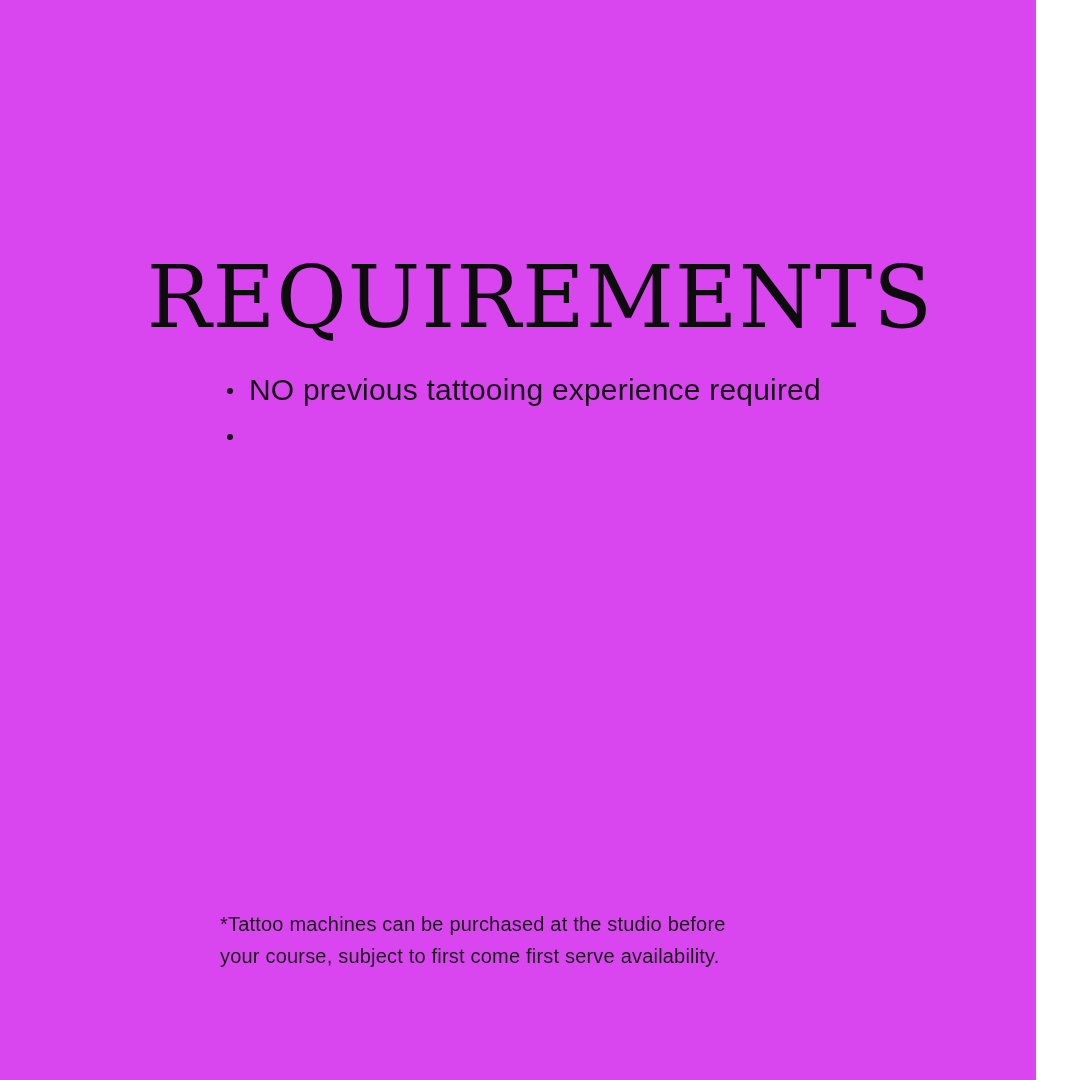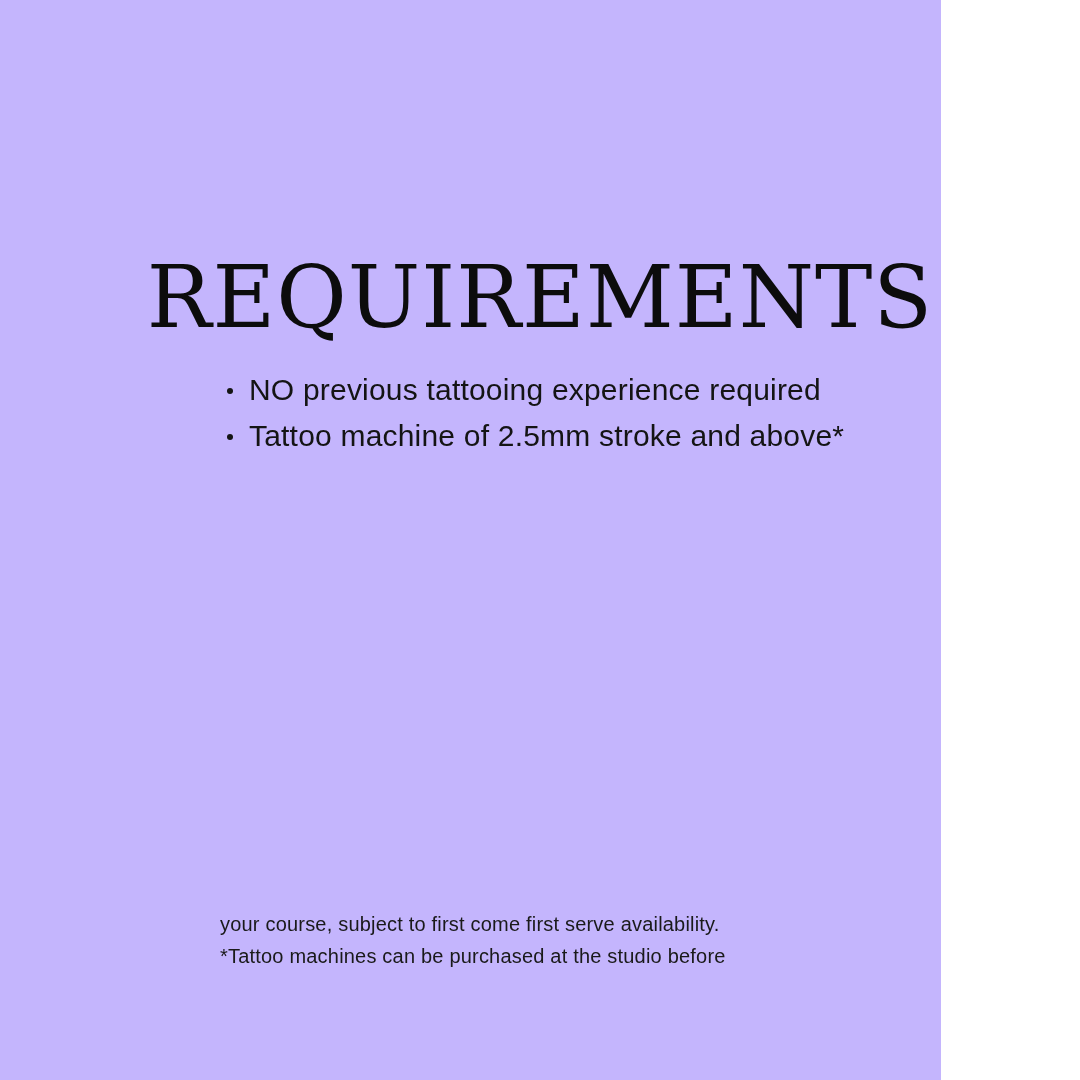--- a/index.html
+++ b/index.html
@@ -9,23 +9,23 @@
   body {
     width: 1080px;
     height: 1080px;
     background: #ffffff;
     font-family: "Liberation Sans", sans-serif;
     color: #111111;
     overflow: hidden;
   }
   .slide {
     position: relative;
-    width: 941px;
+    width: 1036px;
     height: 1080px;
-    background: #c4b5fd;
+    background: #d946ef;
   }
   .title {
     position: absolute;
     left: 0;
     top: 196px;
     width: 1080px;
     text-align: center;
     font-family: "DejaVu Serif", serif;
     font-size: 86px;
     letter-spacing: 1px;
@@ -86,22 +86,21 @@
 
   <h1 class="title">REQUIREMENTS</h1>
 
   <ul class="bullets">
     <li class="bullet-item">
       <span class="bullet-dot"></span>
       <span>NO previous tattooing experience required</span>
     </li>
     <li class="bullet-item">
       <span class="bullet-dot"></span>
-      <span>Tattoo machine of 2.5mm stroke and above*</span>
     </li>
   </ul>
 
   <div class="footnote">
+    <span class="footnote-line">*Tattoo machines can be purchased at the studio before</span>
     <span class="footnote-line">your course, subject to first come first serve availability.</span>
-    <span class="footnote-line">*Tattoo machines can be purchased at the studio before</span>
   </div>
 
 </div>
 
 </body></html>

